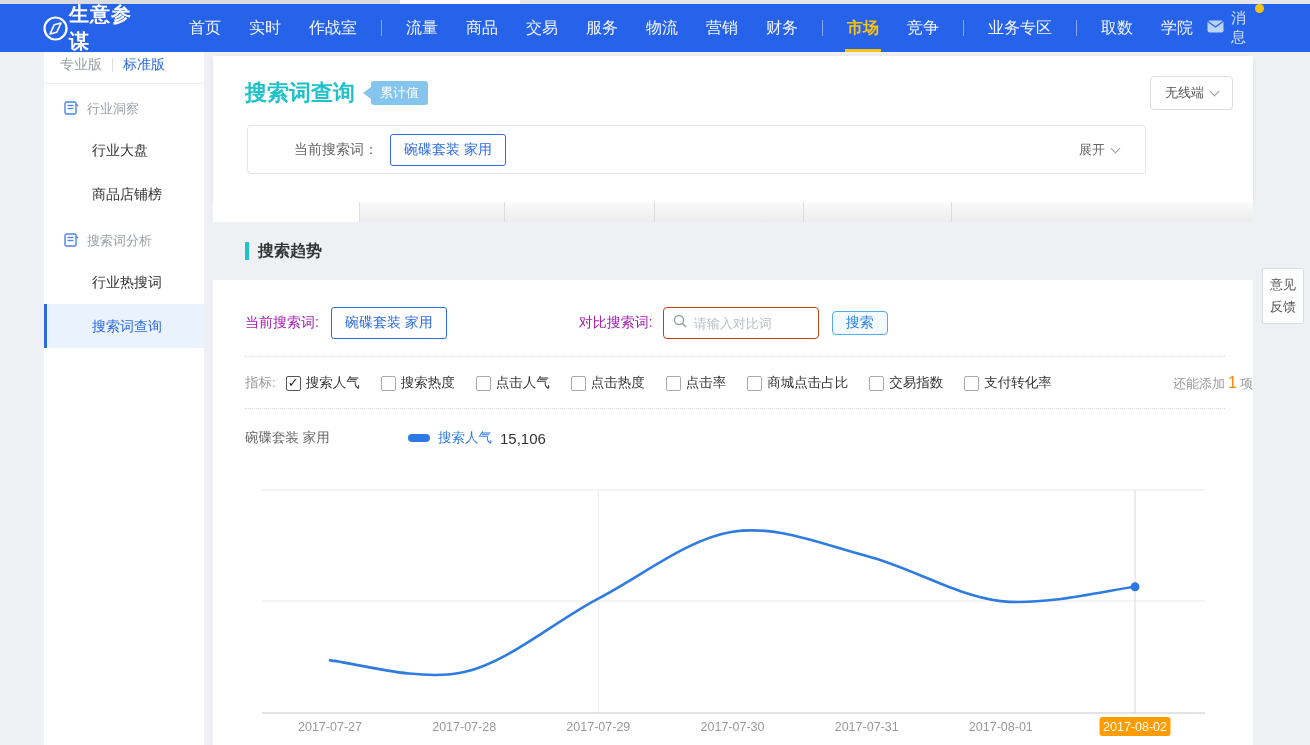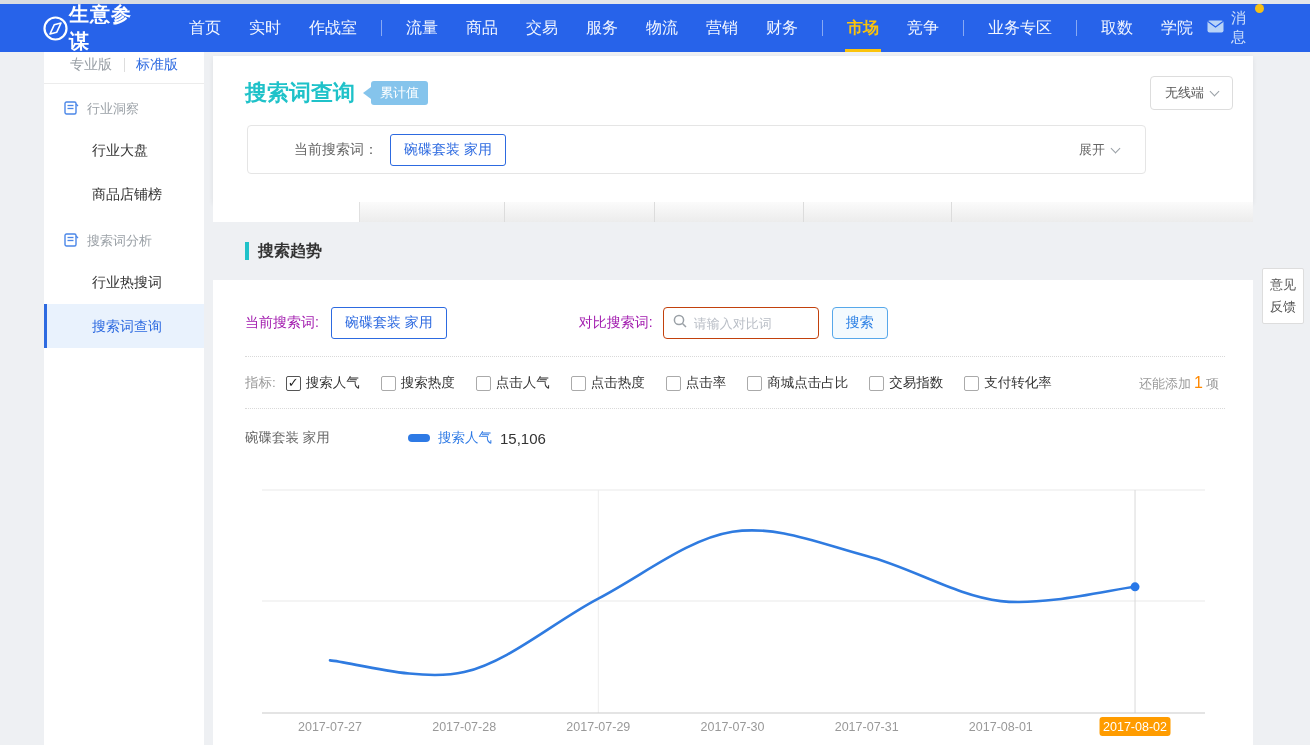--- a/index.html
+++ b/index.html
@@ -25,21 +25,21 @@
   .nav-item.active::after { content:""; position:absolute; left:12px; right:12px; bottom:0;
     height:3px; background:#fbc30b; }
   .nav-divider { width:1px; height:16px; background:rgba(255,255,255,.45); margin:0 10px; }
   .nav-message { display:flex; align-items:center; margin-left:auto; margin-right:56px;
     position:relative; cursor:pointer; }
   .nav-message .msg-label { color:#cfe0fa; font-size:15px; margin-left:7px; }
   .msg-dot { position:absolute; top:-5px; right:-10px; width:9px; height:9px;
     border-radius:50%; background:#f7c114; }
   
   .sidebar { position:absolute; left:44px; top:52px; width:160px; height:693px; background:#fff; }
-  .version-row { display:flex; justify-content:space-between; align-items:center; padding:4px 16px 9px;
+  .version-row { display:flex; justify-content:flex-start; align-items:center; padding:4px 6px 9px;
     border-bottom:1px solid #ececec; font-size:14px; }
   .version-tab { cursor:pointer; color:#9aa0a6; padding:0 10px; }
   .version-tab.active { color:#2d6ae0; }
   .version-sep { width:1px; height:14px; background:#ddd; }
   .side-group-header { display:flex; align-items:center; padding:16px 0 10px 20px;
     color:#9aa0a6; font-size:13px; }
   .side-group-header svg { margin-right:8px; }
   .side-item { height:44px; line-height:44px; padding-left:48px; font-size:14px; color:#333;
     cursor:pointer; }
   .side-item.active { background:#e9f2fd; color:#2d6ae0; border-left:3px solid #2d6ae0;
@@ -86,35 +86,35 @@
   .controls-row { position:absolute; top:26px; left:0; width:1040px; height:34px;
     display:flex; align-items:center; }
   .ctl-label { color:#a21caf; font-size:14px; }
   .lbl-current { margin-left:32px; }
   .lbl-compare { margin-left:132px; }
   .compare-input { display:flex; align-items:center; border:1px solid #c2410c; border-radius:4px;
     height:32px; width:156px; margin-left:10px; padding:0 9px; background:#fff; }
   .compare-input input { border:none; outline:none; font-size:13px; color:#333; width:160px;
     margin-left:7px; font-family:inherit; background:transparent; }
   .compare-input input::placeholder { color:#b9bec6; }
-  .search-btn { margin-left:13px; height:32px; padding:0 13px; border:1px solid #57a8ea;
+  .search-btn { margin-left:13px; height:24px; padding:0 13px; border:1px solid #57a8ea;
     border-radius:4px; background:#f3fafe; color:#2e82e5; font-size:14px; cursor:pointer;
     font-family:inherit; }
   .dotted-sep { position:absolute; left:32px; right:28px; border-top:1px dotted #d9d9d9; }
   .sep1 { top:76px; } .sep2 { top:128px; }
   .metrics-row { position:absolute; top:88px; left:0; width:1040px; height:30px;
     display:flex; align-items:center; font-size:13.5px; }
   .metrics-label { color:#999; margin-left:32px; margin-right:10px; }
   .metric-item { display:flex; align-items:center; margin-right:21px; color:#333; cursor:pointer; }
   .cbox { width:15px; height:15px; border:1px solid #aaa; border-radius:2px; background:#fff;
     margin-right:5px; position:relative; }
   .cbox.checked { border-color:#555; }
   .cbox.checked::after { content:"✓"; position:absolute; left:1px; top:-2px; font-size:13px;
     color:#222; font-weight:bold; }
-  .remaining { margin-left:auto; margin-right:34px; color:#9b9b9b; font-size:13px; }
+  .remaining { margin-left:auto; color:#9b9b9b; font-size:13px; }
   .remaining b { color:#ff8800; font-size:16px; font-weight:normal; padding:0 3px; }
   .legend-row { position:absolute; top:143px; left:0; width:1040px; height:30px;
     display:flex; align-items:center; font-size:13.5px; }
   .legend-word { color:#666; margin-left:32px; width:150px; }
   .legend-pill { width:22px; height:8px; border-radius:4px; background:#2e7ae5; margin-left:13px; }
   .legend-metric { color:#2e7ae5; margin-left:8px; }
   .legend-value { color:#333; font-size:15px; margin-left:8px; }
   .chart-wrap { position:absolute; top:200px; left:32px; width:980px; height:260px; }
   
   .feedback { position:absolute; left:1262px; top:268px; width:42px; height:56px; background:#fff;

